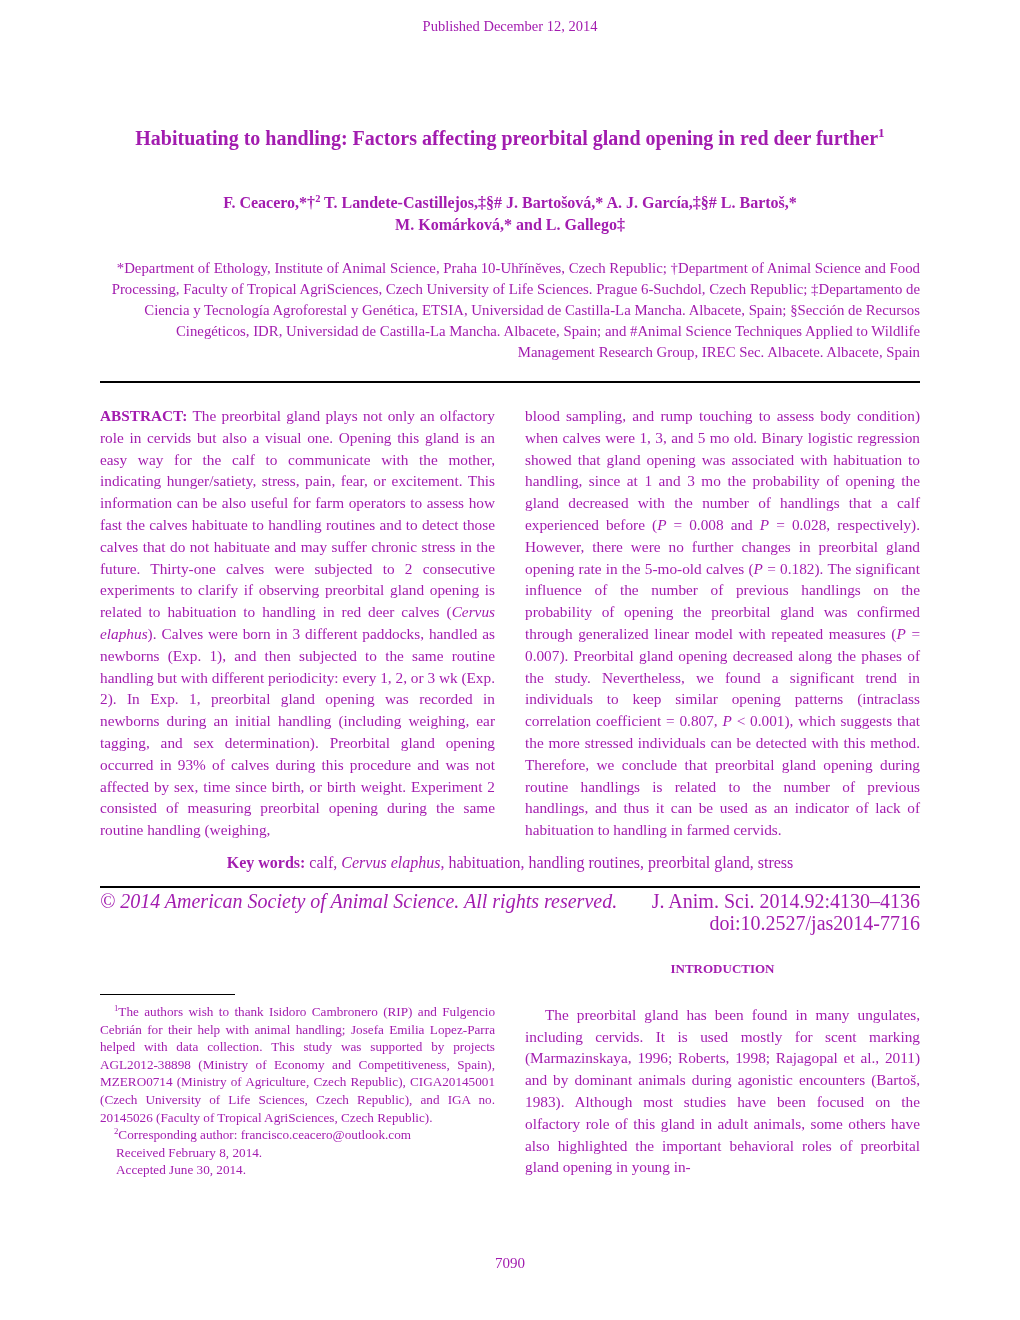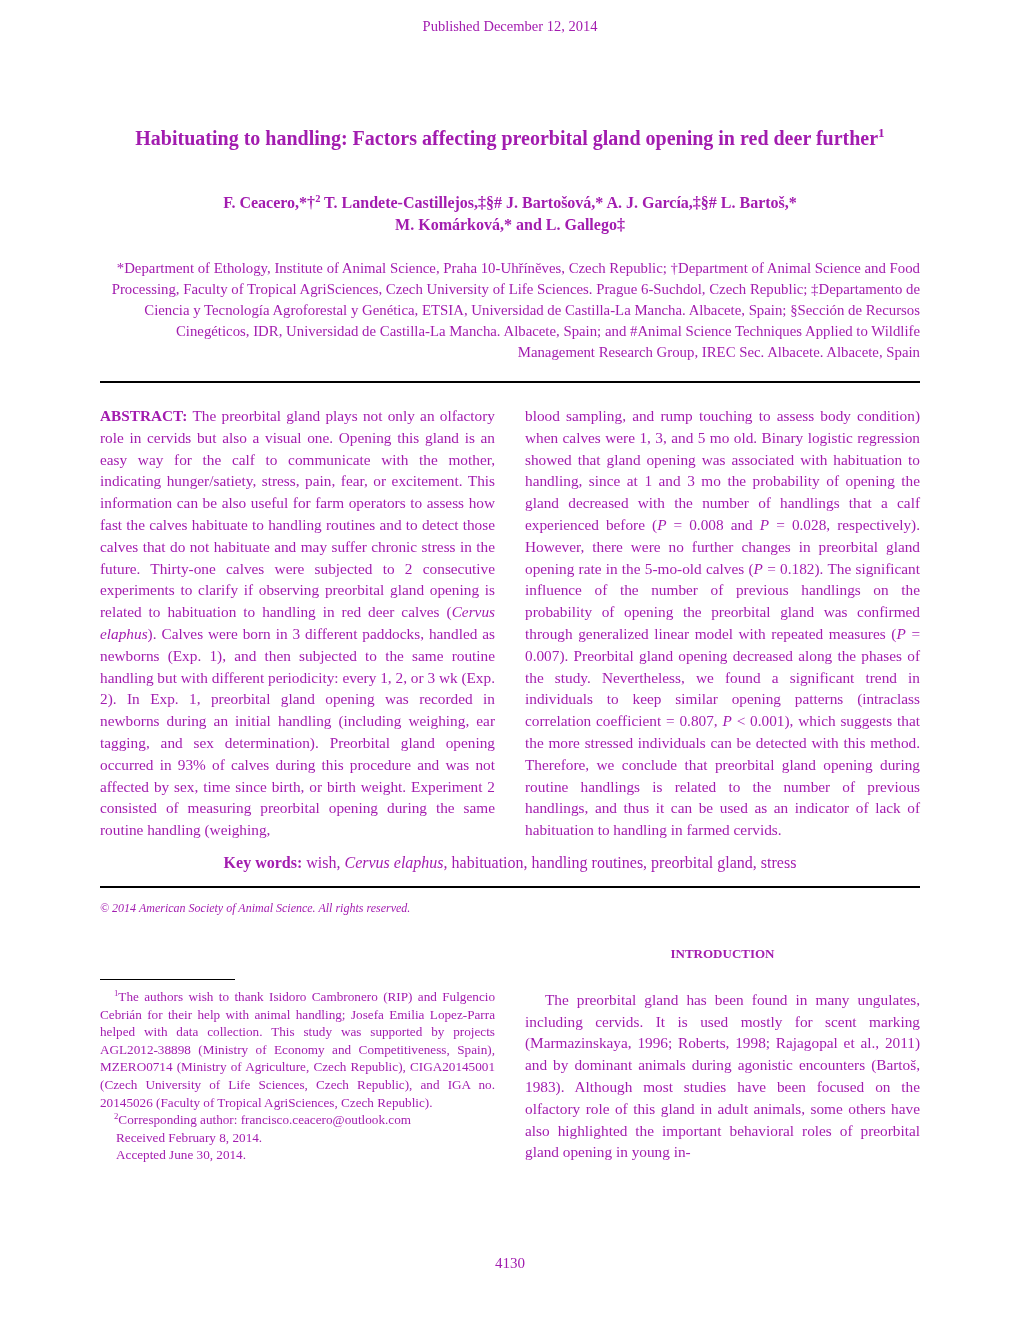--- a/index.html
+++ b/index.html
@@ -14,21 +14,21 @@
   .title{margin-top:90px;text-align:center;font-size:20px;font-weight:bold;line-height:26px;}
   .authors{margin-top:41px;text-align:center;font-weight:bold;font-size:16px;line-height:22px;}
   .affiliations{margin-top:22px;text-align:right;font-size:14.8px;line-height:21px;}
   .rule{border:none;border-top:2px solid #000;margin:0;}
   .rule-affil{margin-top:18px;}
   .rule-kw{margin-top:14px;}
   .twocol{display:flex;gap:30px;}
   .abstract{margin-top:22px;font-size:15.3px;line-height:21.8px;}
   .col{flex:1;text-align:justify;}
   .keywords{margin-top:13px;text-align:center;font-size:16px;}
-  .copyrow{margin-top:9px;display:flex;justify-content:space-between;font-size:12px;line-height:22px;}
+  .copyrow{margin-top:2px;display:flex;justify-content:space-between;font-size:20px;line-height:22px;}
   .copy-left{font-style:italic;}
   .copy-right{text-align:right;}
   .bottom{margin-top:24px;font-size:15.3px;line-height:21.8px;}
   .fnblock{font-size:13.2px;line-height:17.6px;text-align:justify;}
   .fnsep{border:none;border-top:1.5px solid #000;width:135px;margin:36px 0 8px 0;}
   .fn{text-indent:14px;}
   .fn-meta{padding-left:16px;}
   .intro-head{text-align:center;font-weight:bold;font-size:13px;}
   .intro-para{margin-top:24px;text-indent:20px;text-align:justify;}
   sup{font-size:0.66em;line-height:0;vertical-align:super;}
@@ -50,37 +50,41 @@
 
   <div class="affiliations">*Department of Ethology, Institute of Animal Science, Praha 10-Uhříněves, Czech Republic; †Department of Animal Science and Food Processing, Faculty of Tropical AgriSciences, Czech University of Life Sciences. Prague 6-Suchdol, Czech Republic; ‡Departamento de Ciencia y Tecnología Agroforestal y Genética, ETSIA, Universidad de Castilla-La Mancha. Albacete, Spain; §Sección de Recursos Cinegéticos, IDR, Universidad de Castilla-La Mancha. Albacete, Spain; and #Animal Science Techniques Applied to Wildlife Management Research Group, IREC Sec. Albacete. Albacete, Spain</div>
 
   <hr class="rule rule-affil">
 
   <div class="twocol abstract">
     <div class="col"><span style="font-weight: bold;">ABSTRACT: </span><span>The preorbital gland plays not only an olfactory role in cervids but also a visual one. Opening this gland is an easy way for the calf to communicate with the mother, indicating hunger/satiety, stress, pain, fear, or excitement. This information can be also useful for farm operators to assess how fast the calves habituate to handling routines and to detect those calves that do not habituate and may suffer chronic stress in the future. Thirty-one calves were subjected to 2 consecutive experiments to clarify if observing preorbital gland opening is related to habituation to handling in red deer calves (</span><span style="font-style: italic;">Cervus elaphus</span><span>). Calves were born in 3 different paddocks, handled as newborns (Exp. 1), and then subjected to the same routine handling but with different periodicity: every 1, 2, or 3 wk (Exp. 2). In Exp. 1, preorbital gland opening was recorded in newborns during an initial handling (including weighing, ear tagging, and sex determination). Preorbital gland opening occurred in 93% of calves during this procedure and was not affected by sex, time since birth, or birth weight. Experiment 2 consisted of measuring preorbital opening during the same routine handling (weighing,</span></div>
     <div class="col"><span>blood sampling, and rump touching to assess body condition) when calves were 1, 3, and 5 mo old. Binary logistic regression showed that gland opening was associated with habituation to handling, since at 1 and 3 mo the probability of opening the gland decreased with the number of handlings that a calf experienced before (</span><span style="font-style: italic;">P</span><span> = 0.008 and </span><span style="font-style: italic;">P</span><span> = 0.028, respectively). However, there were no further changes in preorbital gland opening rate in the 5-mo-old calves (</span><span style="font-style: italic;">P</span><span> = 0.182). The significant influence of the number of previous handlings on the probability of opening the preorbital gland was confirmed through generalized linear model with repeated measures (</span><span style="font-style: italic;">P</span><span> = 0.007). Preorbital gland opening decreased along the phases of the study. Nevertheless, we found a significant trend in individuals to keep similar opening patterns (intraclass correlation coefficient = 0.807, </span><span style="font-style: italic;">P</span><span> &lt; 0.001), which suggests that the more stressed individuals can be detected with this method. Therefore, we conclude that preorbital gland opening during routine handlings is related to the number of previous handlings, and thus it can be used as an indicator of lack of habituation to handling in farmed cervids.</span></div>
   </div>
 
-  <div class="keywords"><span style="font-weight: bold;">Key words: </span><span>wish, </span><span style="font-style: italic;">Cervus elaphus</span><span>, habituation, handling routines, preorbital gland, stress</span></div>
+  <div class="keywords"><span style="font-weight: bold;">Key words: </span><span>calf, </span><span style="font-style: italic;">Cervus elaphus</span><span>, habituation, handling routines, preorbital gland, stress</span></div>
 
   <hr class="rule rule-kw">
 
   <div class="copyrow">
     <div class="copy-left">© 2014 American Society of Animal Science. All rights reserved.</div>
+    <div class="copy-right">
+      <div>J. Anim. Sci. 2014.92:4130–4136</div>
+      <div>doi:10.2527/jas2014-7716</div>
+    </div>
   </div>
 
   <div class="twocol bottom">
     <div class="col fnblock">
       <hr class="fnsep">
       <div class="fn"><sup>1</sup><span>The authors wish to thank Isidoro Cambronero (RIP) and Fulgencio Cebrián for their help with animal handling; Josefa Emilia Lopez-Parra helped with data collection. This study was supported by projects AGL2012-38898 (Ministry of Economy and Competitiveness, Spain), MZERO0714 (Ministry of Agriculture, Czech Republic), CIGA20145001 (Czech University of Life Sciences, Czech Republic), and IGA no. 20145026 (Faculty of Tropical AgriSciences, Czech Republic).</span></div>
       <div class="fn"><sup>2</sup><span>Corresponding author: francisco.ceacero@outlook.com</span></div>
       <div class="fn-meta">Received February 8, 2014.</div>
       <div class="fn-meta">Accepted June 30, 2014.</div>
     </div>
     <div class="col">
       <div class="intro-head">INTRODUCTION</div>
       <div class="intro-para">The preorbital gland has been found in many ungulates, including cervids. It is used mostly for scent marking (Marmazinskaya, 1996; Roberts, 1998; Rajagopal et al., 2011) and by dominant animals during agonistic encounters (Bartoš, 1983). Although most studies have been focused on the olfactory role of this gland in adult animals, some others have also highlighted the important behavioral roles of preorbital gland opening in young in-</div>
     </div>
   </div>
 
-  <div class="pagenum">4130</div>
+  <div class="pagenum">7090</div>
 
 </div>
 
 </body></html>

